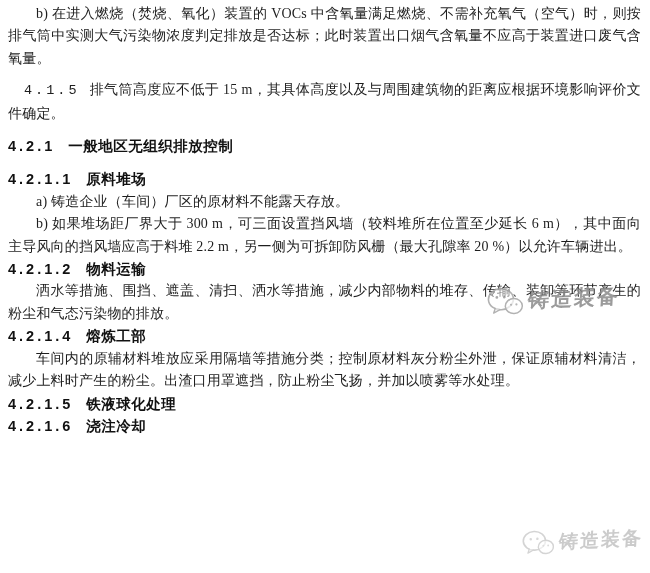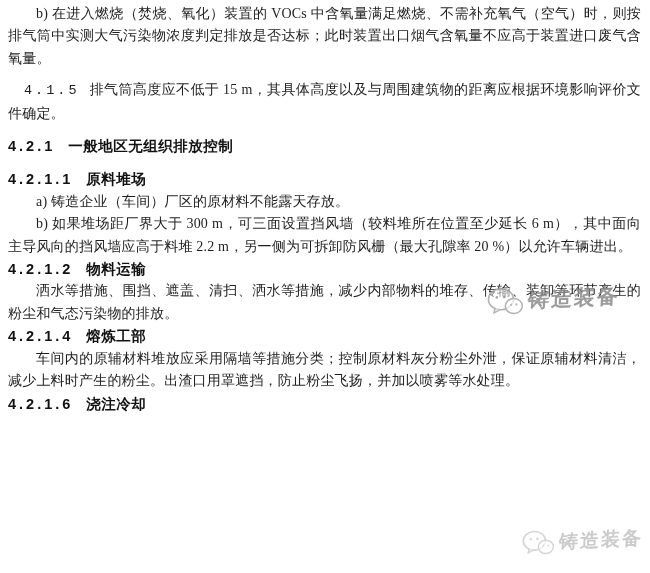--- a/index.html
+++ b/index.html
@@ -73,20 +73,21 @@
   <p class="para">a) 铸造企业（车间）厂区的原材料不能露天存放。</p>
   <p class="para">b) 如果堆场距厂界大于 300 m，可三面设置挡风墙（较料堆所在位置至少延长 6 m），其中面向主导风向的挡风墙应高于料堆 2.2 m，另一侧为可拆卸防风栅（最大孔隙率 20 %）以允许车辆进出。</p>
 
   <h4 class="h"><span class="num">4.2.1.2</span><span>物料运输</span></h4>
   <p class="para">洒水等措施、围挡、遮盖、清扫、洒水等措施，减少内部物料的堆存、传输、装卸等环节产生的粉尘和气态污染物的排放。</p>
 
 
   <h4 class="h"><span class="num">4.2.1.4</span><span>熔炼工部</span></h4>
   <p class="para">车间内的原辅材料堆放应采用隔墙等措施分类；控制原材料灰分粉尘外泄，保证原辅材料清洁，减少上料时产生的粉尘。出渣口用罩遮挡，防止粉尘飞扬，并加以喷雾等水处理。</p>
 
+  <h4 class="h"><span class="num">4.2.1.5</span><span>铁液球化处理</span></h4>
 
   <h4 class="h"><span class="num">4.2.1.6</span><span>浇注冷却</span></h4>
 
   <div class="wm wm-mid">
     <span>
       <svg width="36" height="30" viewBox="0 0 36 30">
         <ellipse cx="14" cy="12.5" rx="12.5" ry="10.5" fill="rgba(255,255,255,0.55)" stroke="#a5a5a5" stroke-width="1.6"></ellipse>
         <path d="M8 21 L6 26 L13 22.5" fill="rgba(255,255,255,0.55)" stroke="#a5a5a5" stroke-width="1.4" stroke-linejoin="round"></path>
         <ellipse cx="26.5" cy="20" rx="8.5" ry="7.5" fill="rgba(255,255,255,0.7)" stroke="#a5a5a5" stroke-width="1.5"></ellipse>
         <circle cx="10" cy="10.5" r="1.4" fill="#9a9a9a"></circle>

